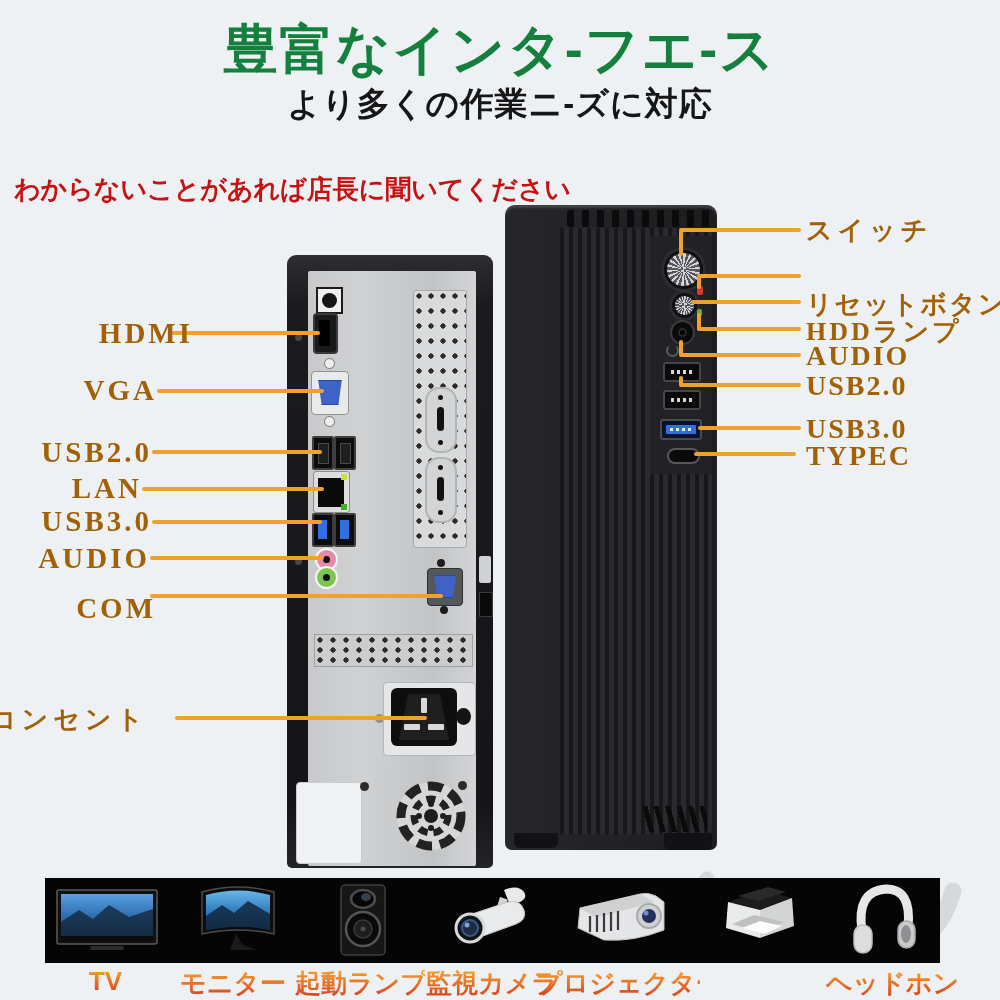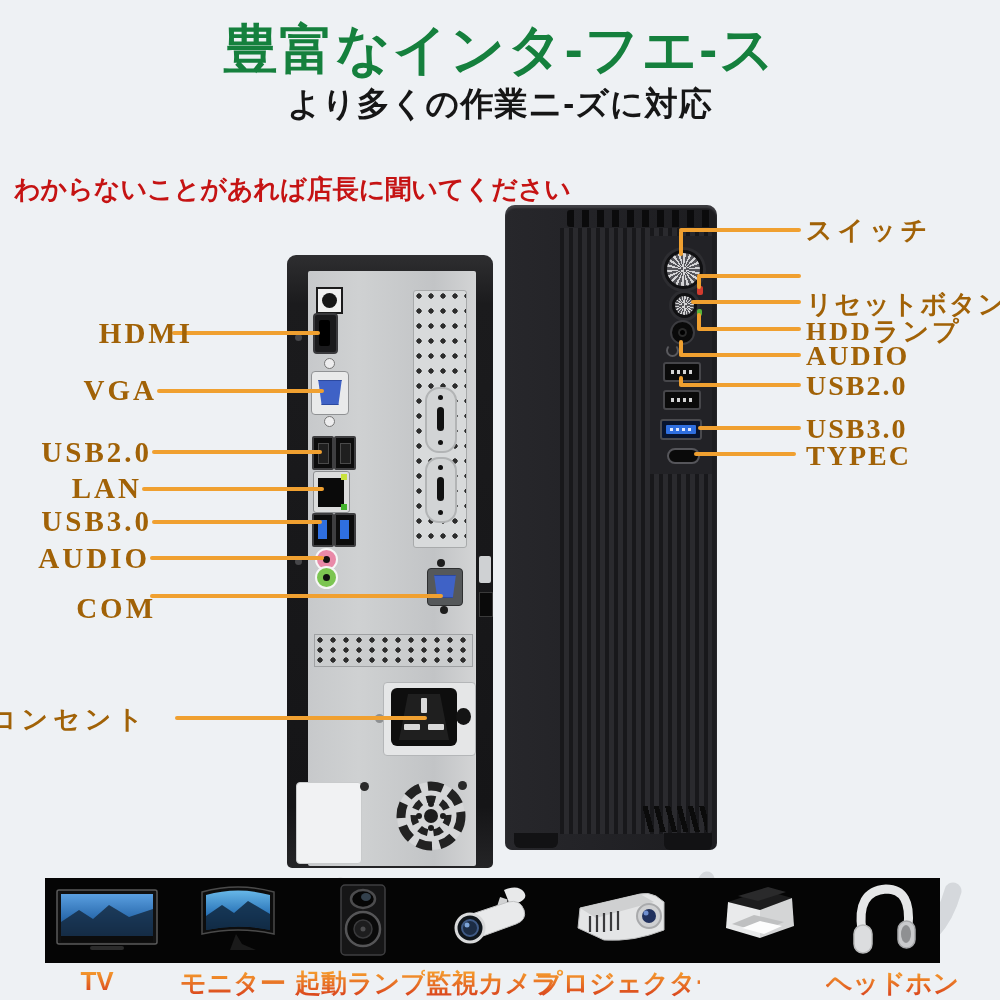--- a/index.html
+++ b/index.html
@@ -342,20 +342,20 @@
     <path d="M34 44 L56 50 L74 42 L52 37 z" fill="#fdfdfd"></path>
   </svg>
 
   <svg class="dev-svg" style="left:848px; top:879px;" width="72" height="80" viewBox="0 0 72 80">
     <path d="M14 52 Q8 12 38 10 Q64 10 60 48" fill="none" stroke="#e6e7e8" stroke-width="9" stroke-linecap="round"></path>
     <rect x="6" y="46" width="18" height="28" rx="9" fill="#dcdddf" stroke="#b9babb" stroke-width="1.5"></rect>
     <rect x="50" y="42" width="17" height="27" rx="8.5" fill="#c9cacc" stroke="#a7a8aa" stroke-width="1.5"></rect>
     <ellipse cx="58" cy="55" rx="5" ry="9" fill="#8f9092"></ellipse>
   </svg>
 
-  <div class="devlabel" style="left:57px;  width:80px;">TV</div>
+  <div class="devlabel" style="left:42px;  width:80px;text-align:right;">TV</div>
   <div class="devlabel" style="left:168px; width:130px;">モニター</div>
   <div class="devlabel" style="left:295px; width:130px;">起動ランプ</div>
   <div class="devlabel" style="left:426px; width:132px;">監視カメラ</div>
   <div class="devlabel" style="left:536px; width:164px;">プロジェクター</div>
   <div class="devlabel" style="left:826px; width:132px;">ヘッドホン</div>
 
 </div>
 
 </body></html>

